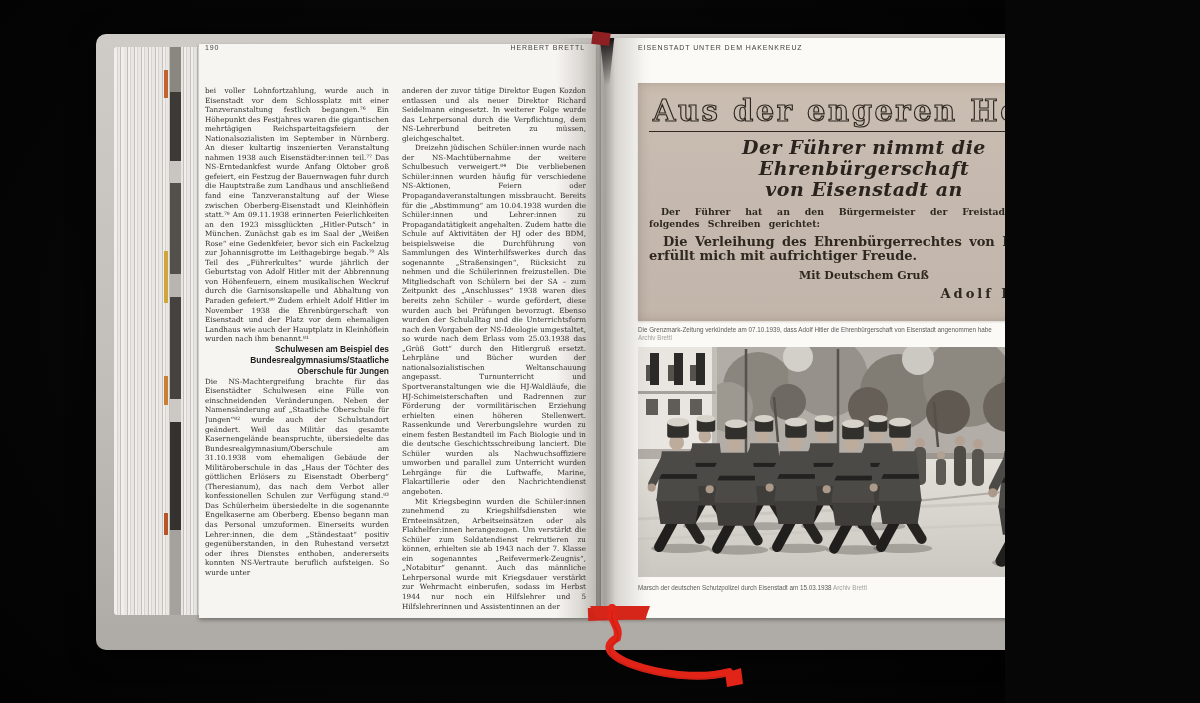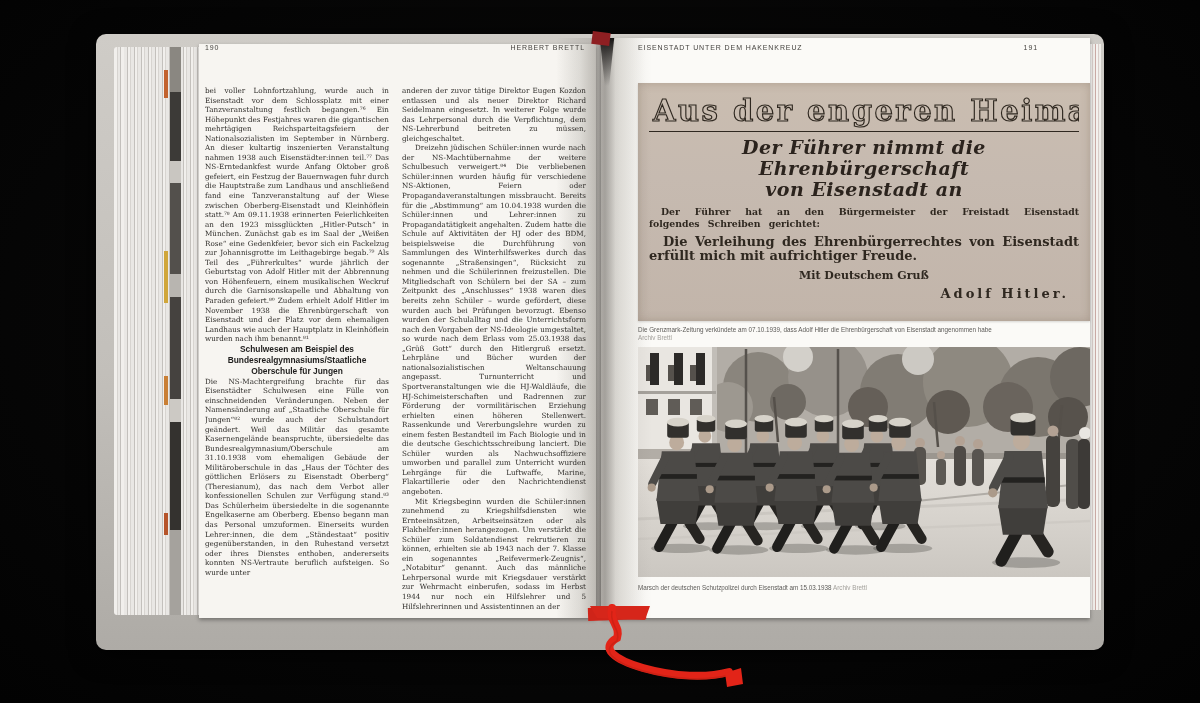--- a/index.html
+++ b/index.html
@@ -1,16 +1,16 @@
 <!DOCTYPE html>
 <html><head>
 <meta charset="utf-8">
 <style>
   html,body{margin:0;padding:0;background:#060606;}
-  .stage{position:relative;width:1200px;height:703px;background:
+  .stage{position:relative;width:1005px;height:703px;background:
     radial-gradient(ellipse at 50% 45%, #0c0b0a 0%, #050505 70%, #020202 100%);
     overflow:hidden;font-family:"Liberation Sans",sans-serif;}
 
   
   .cover{position:absolute;left:96px;top:34px;width:1008px;height:616px;border-radius:10px;
     background:linear-gradient(180deg,#cfccc7 0%,#c2bfba 55%,#aeaba6 100%);
     box-shadow:0 4px 26px rgba(0,0,0,.75);}
   .stack-left{position:absolute;left:114px;top:47px;width:86px;height:568px;
     background:repeating-linear-gradient(90deg,#f1efec 0 2.5px,#d7d4d0 2.5px 3.5px,#e9e7e4 3.5px 6px,#c3c0bc 6px 7px);
     border-radius:3px 0 0 3px;overflow:hidden;}
@@ -38,21 +38,21 @@
   .pg-head-l{position:absolute;left:205px;top:44px;width:380px;display:flex;justify-content:space-between;
     font-size:7px;letter-spacing:.9px;color:#45433f;}
   .pg-head-r{position:absolute;left:638px;top:44px;width:400px;display:flex;justify-content:space-between;
     font-size:7px;letter-spacing:.9px;color:#45433f;}
   .col{position:absolute;top:86px;width:184px;font-family:"DejaVu Serif",serif;font-size:7.2px;
     line-height:9.55px;color:#2e2c29;text-align:justify;overflow:hidden;height:526px;}
   .col p{margin:0;}
   .col p.ind{text-indent:13px;}
   .col1{left:205px;} .col2{left:402px;}
   .sect-head{margin:10px 0 9px 0;font-family:"Liberation Sans",sans-serif;font-weight:600;
-    font-size:8.4px;line-height:11px;color:#1f1e1d;text-align:center;}
+    font-size:8.4px;line-height:11px;color:#1f1e1d;text-align:right;}
 
   
   .clipping{position:absolute;left:638px;top:83px;width:452px;height:238px;box-sizing:border-box;
     background:linear-gradient(180deg,#cabdb0 0%,#c6bab0 40%,#c2b5aa 100%);
     box-shadow:inset 0 0 10px rgba(90,70,50,.25),0 1px 2px rgba(0,0,0,.15);
     padding:7px 11px 5px 11px;color:#2f2820;}
   .masthead{display:block;}
   .mast-rule{border-bottom:1.6px solid #2f2820;margin:1px 0 5px 0;}
   .clip-headline{font-family:"DejaVu Serif",serif;font-weight:bold;font-style:italic;
     font-size:19px;line-height:21px;text-align:center;letter-spacing:.5px;color:#2b231d;margin-bottom:6px;}

